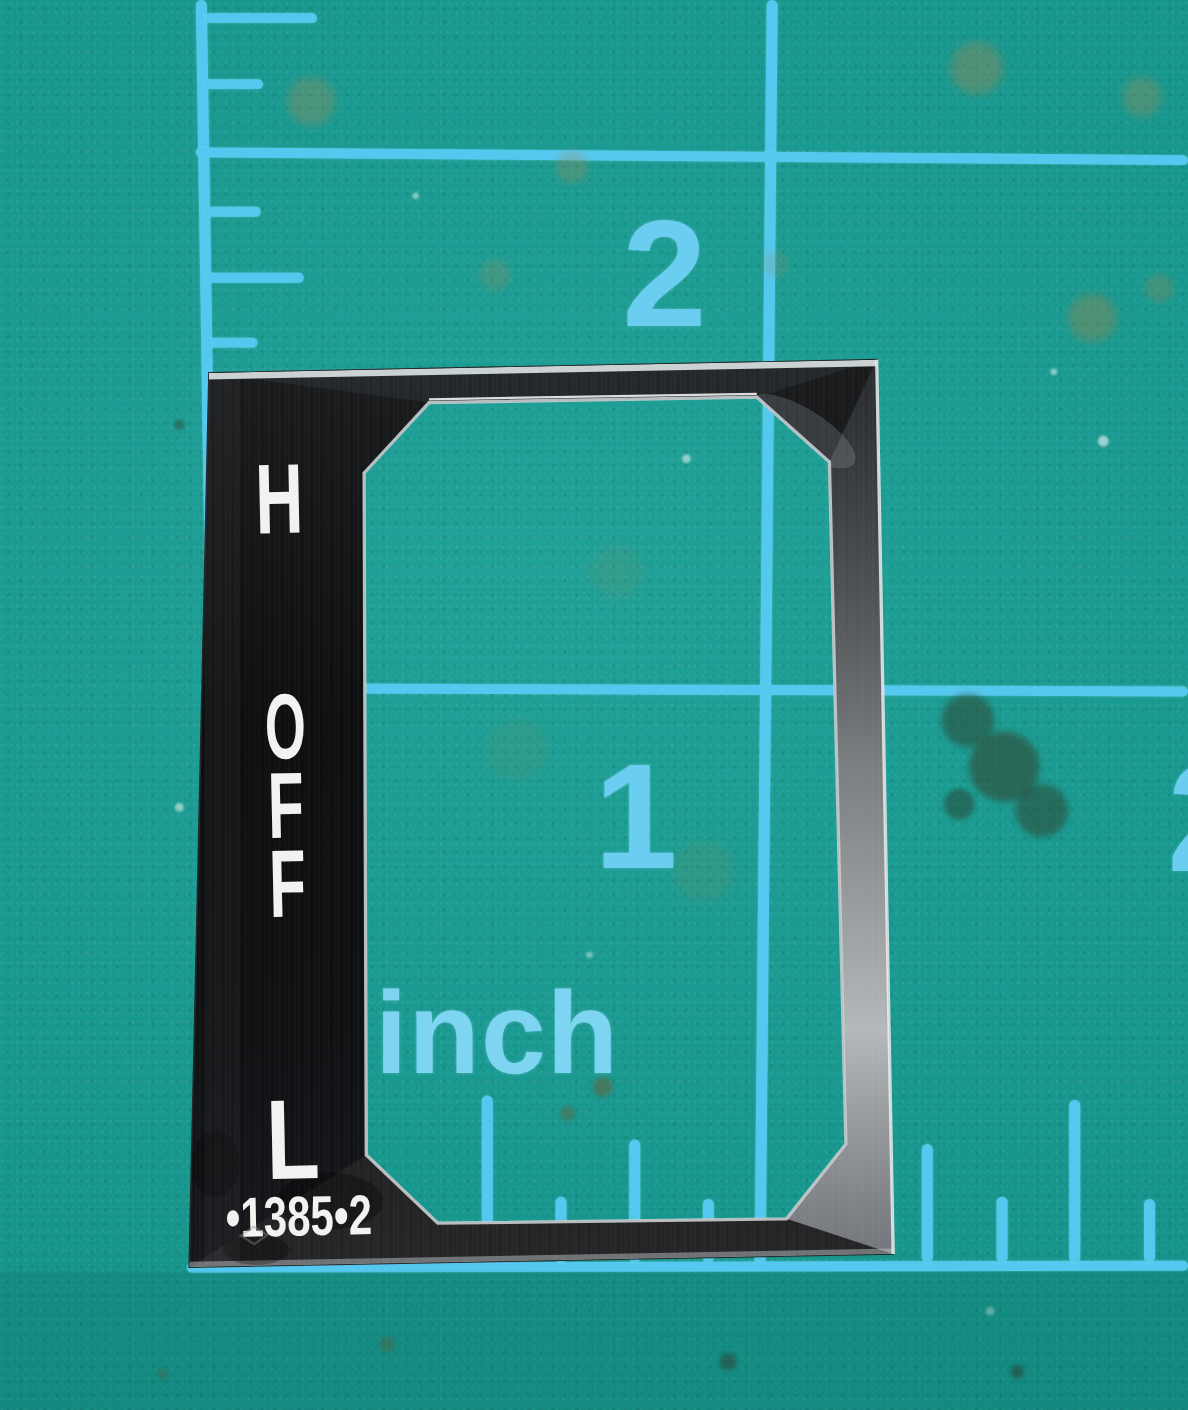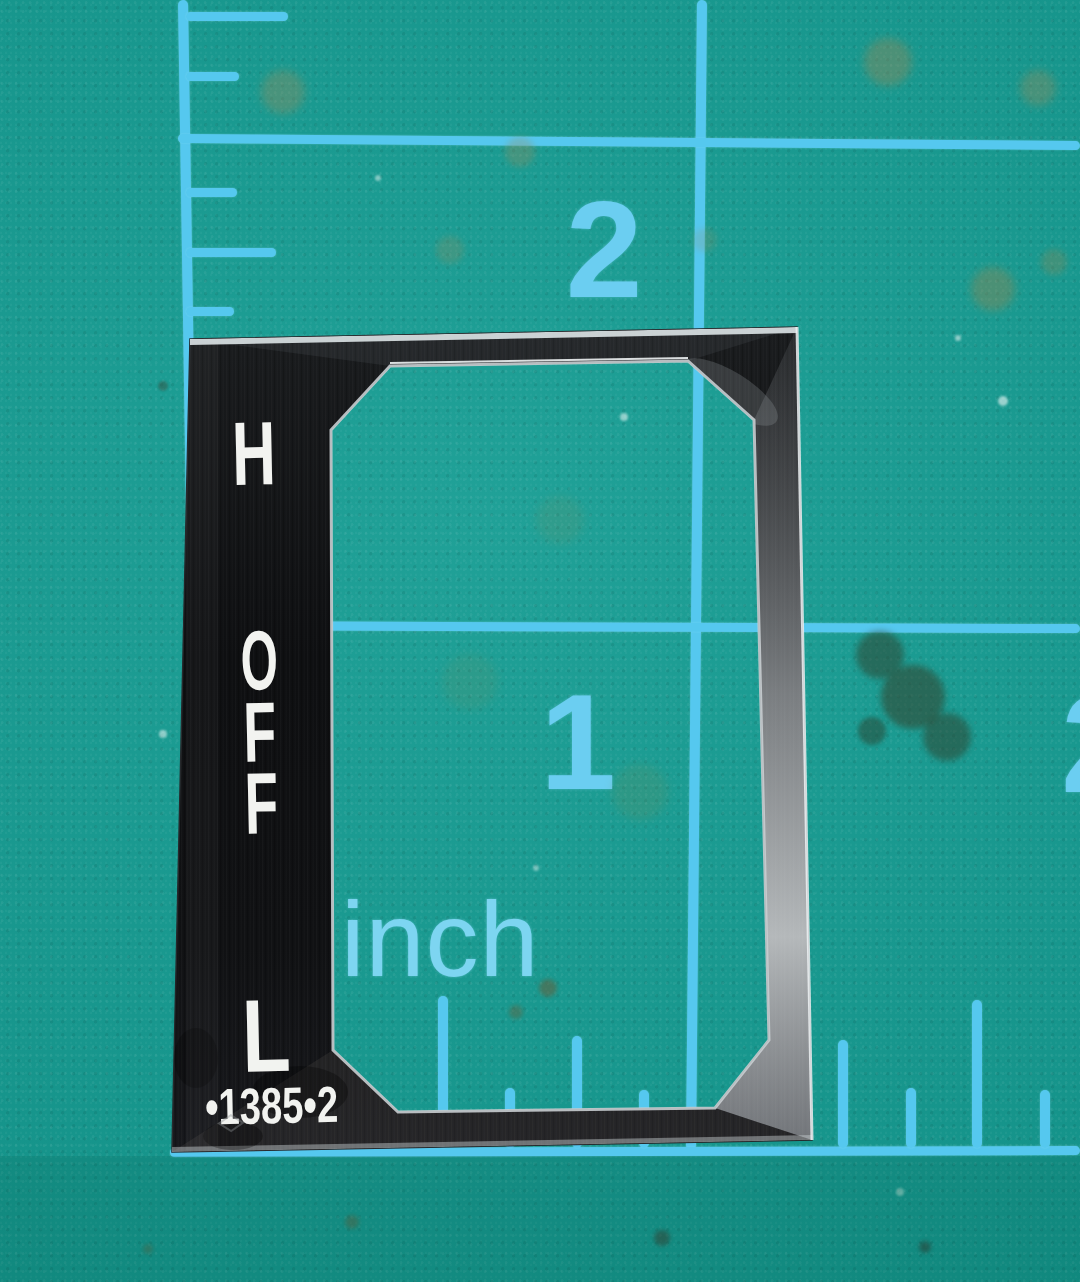--- a/index.html
+++ b/index.html
@@ -14,21 +14,21 @@
       radial-gradient(circle at 20% 80%, rgba(255,255,255,0.035) 0 1px, transparent 1.5px),
       radial-gradient(1250px 950px at 45% 40%, rgba(255,255,255,0.05), rgba(0,0,0,0.075));
     background-size:7px 9px, 11px 13px, 5px 6px, 100% 100%;}
   
   #mat-border-strip{position:absolute;left:0;top:1156px;width:1080px;height:126px;
     background:rgba(0,75,58,0.12);}
   .gl,.tk{position:absolute;background:#55c8ef;border-radius:5px;
     box-shadow:0 0 2px rgba(140,225,250,0.55);}
   .num{position:absolute;transform:translate(-50%,-50%);font-weight:bold;color:#6bcef1;
     line-height:1;text-shadow:0 0 3px rgba(125,215,245,0.5);}
-  #inch-label{position:absolute;left:341px;top:886px;font-size:106px;font-weight:normal;
+  #inch-label{position:absolute;left:341px;top:886px;font-size:106px;font-weight:bold;
     color:#7dd5f1;line-height:1;letter-spacing:1px;text-shadow:0 0 3px rgba(135,220,248,0.5);}
   .stain{position:absolute;border-radius:50%;}
   #plate-svg{position:absolute;left:0;top:0;}
   .pl{fill:#f2f3f0;font-weight:bold;font-family:"Liberation Sans",sans-serif;text-anchor:middle;}
 </style>
 </head>
 <body>
 
 <div id="scene">
 

